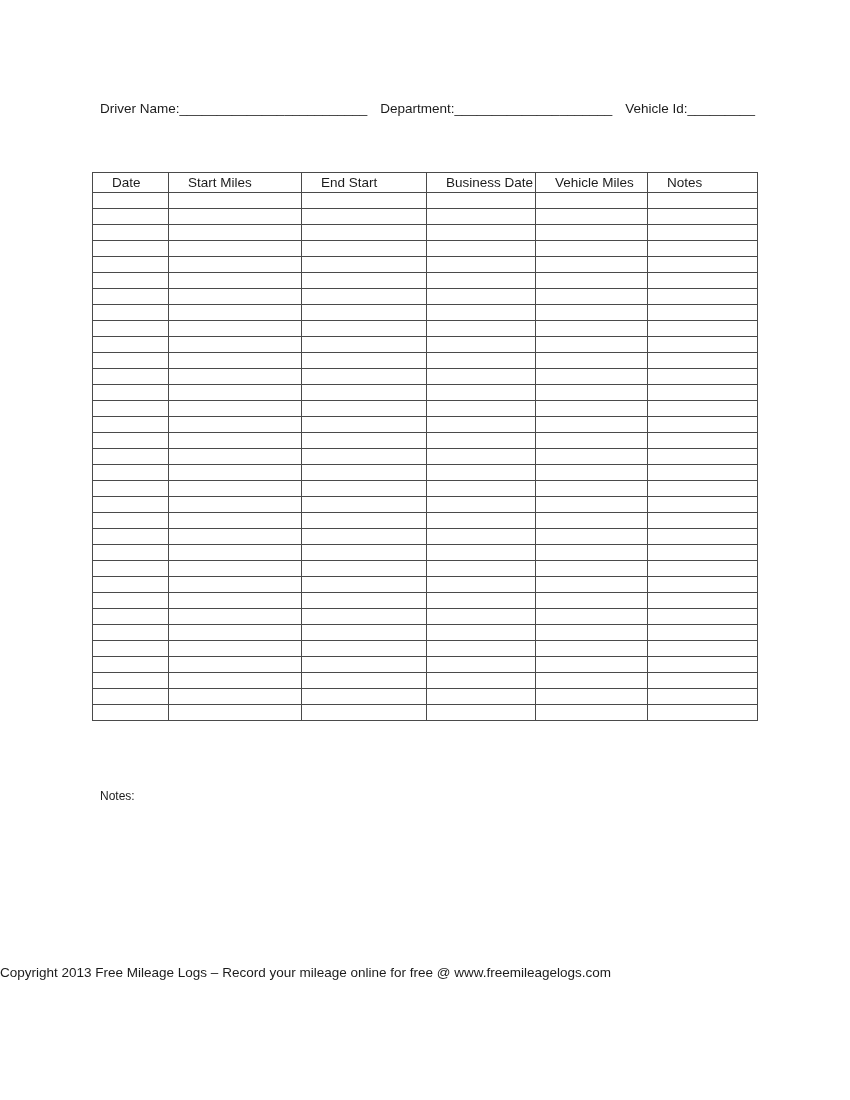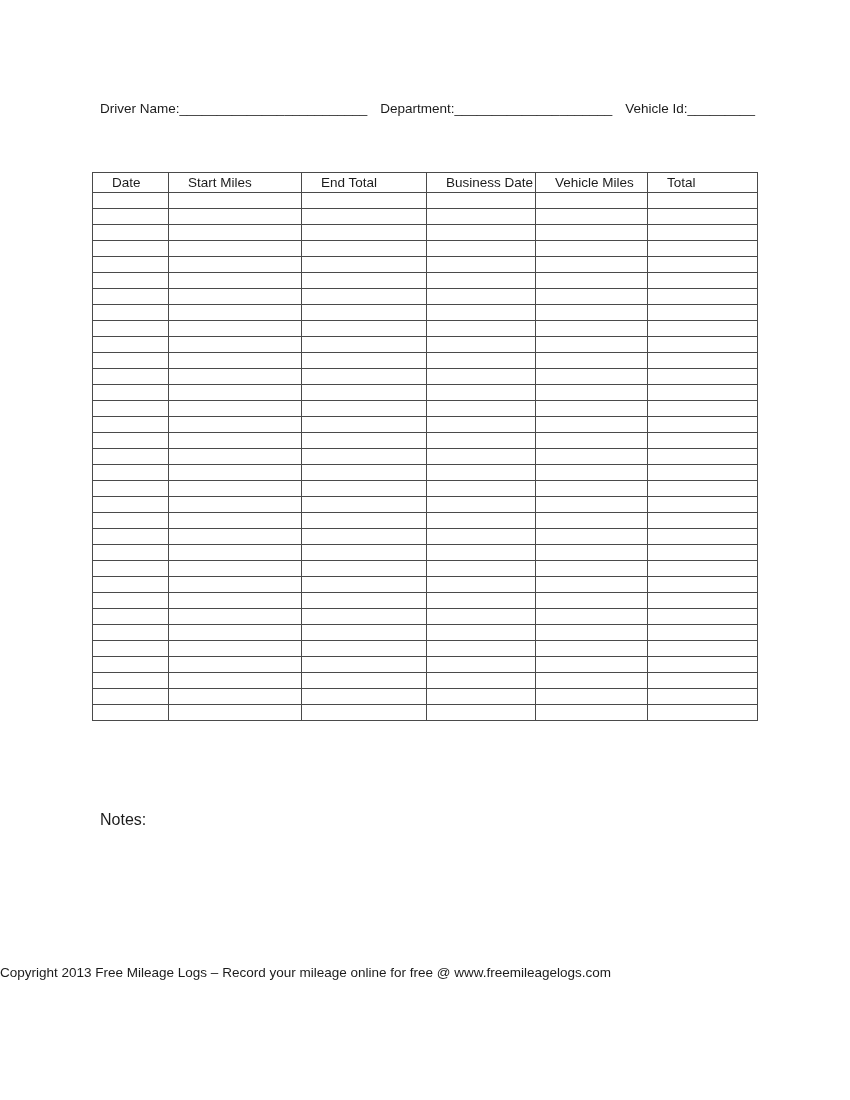--- a/index.html
+++ b/index.html
@@ -40,22 +40,21 @@
     font-weight: 400;
     overflow: hidden;
     white-space: nowrap;
   }
   table.mileage-table th { height: 20px; padding-left: 19px; }
   table.mileage-table td { height: 16px; }
   .notes-label {
     position: absolute;
     left: 100px;
     top: 789px;
-    font-size: 16px;
-    margin-top: 22px;
+    font-size: 12px;
   }
   .footer-text {
     position: absolute;
     left: 0;
     top: 965px;
     width: 100%;
     text-align: left;
     font-size: 13.5px;
   }
 </style>
@@ -74,24 +73,24 @@
         <col style="width: 133px;">
         <col style="width: 125px;">
         <col style="width: 109px;">
         <col style="width: 112px;">
         <col style="width: 110px;">
       </colgroup>
     <thead>
       <tr id="table-head-row">
           <th>Date</th>
           <th>Start Miles</th>
-          <th>End Total</th>
+          <th>End Start</th>
           <th>Business Date</th>
           <th>Vehicle Miles</th>
-          <th>Total</th>
+          <th>Notes</th>
         </tr>
     </thead>
     <tbody id="table-body">
         <tr>
           <td></td>
           <td></td>
           <td></td>
           <td></td>
           <td></td>
           <td></td>

